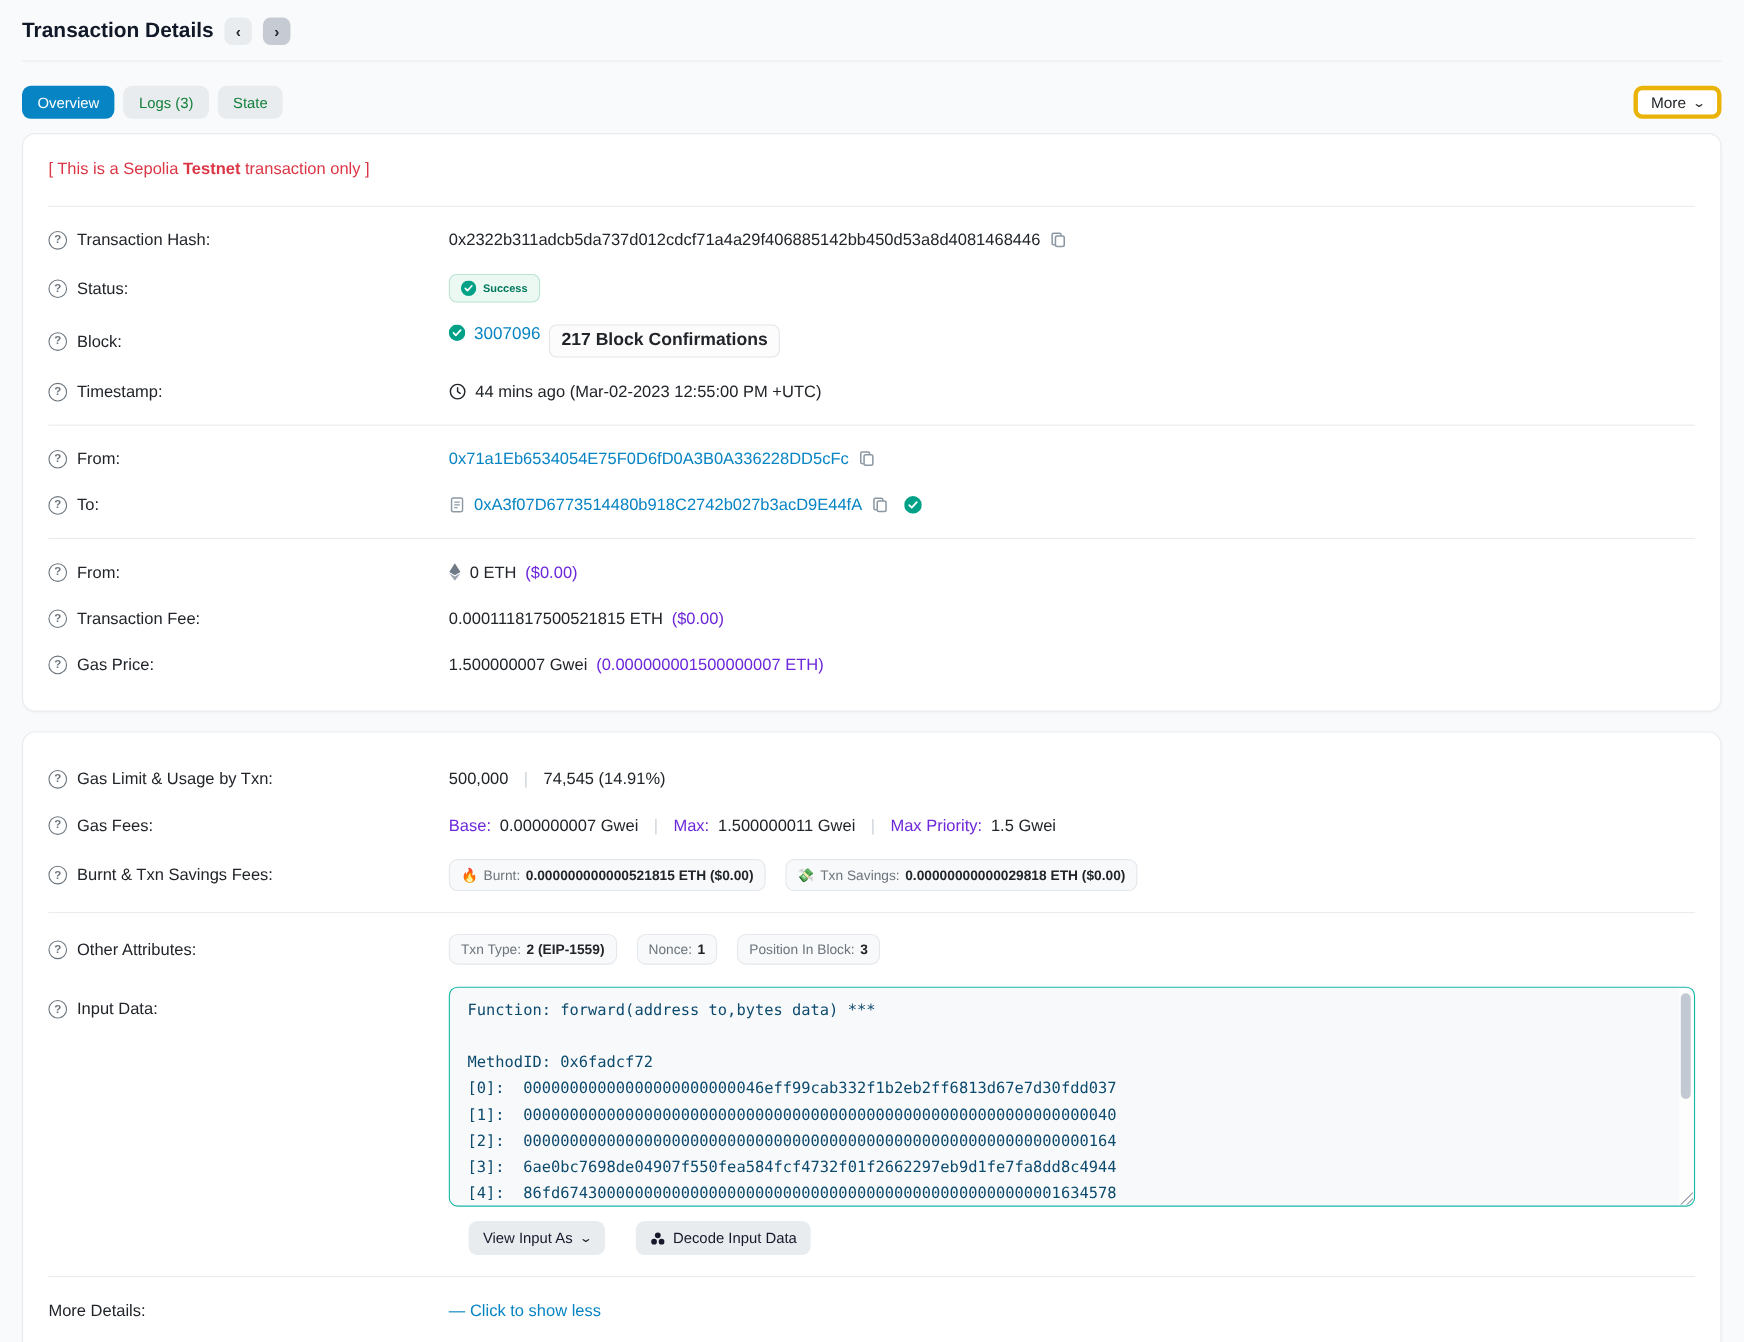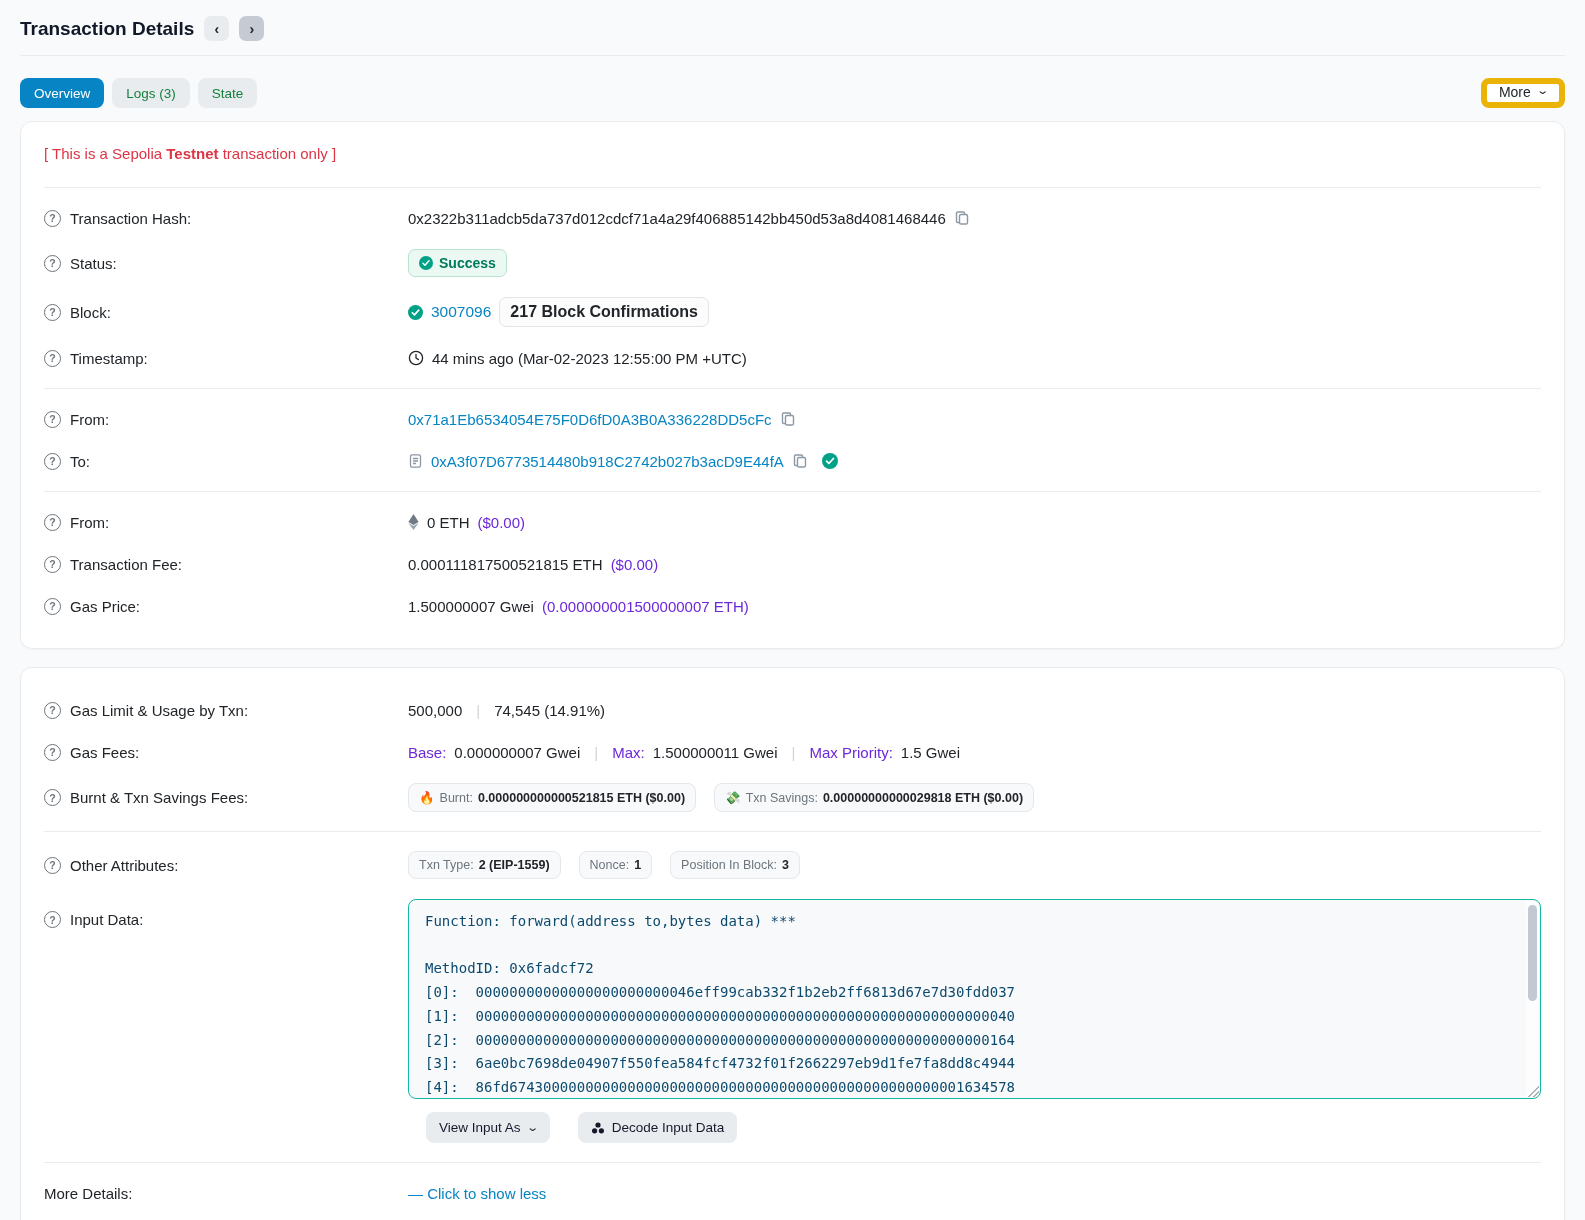--- a/index.html
+++ b/index.html
@@ -28,60 +28,60 @@
   
   .tabs-row { display:flex; align-items:center; margin-top:22px; }
   .tab {
     height:30px; border:none; border-radius:8px; padding:0 14px; margin-right:8px;
     font-family:"Liberation Sans", sans-serif; font-size:13.5px; font-weight:500;
     background:#e9ecef; color:#15803d; cursor:pointer; display:flex; align-items:center;
   }
   .tab.active { background:#0784c3; color:#ffffff; }
   .more-btn {
     margin-left:auto; height:30px; border-radius:8px; padding:0 12px;
-    background:#ffffff; border:6px solid #eab308; font-size:14px; color:#212529;
-    display:flex; gap:7px; cursor:pointer;
+    background:#ffffff; border:4px solid #eab308; font-size:14px; color:#212529;
+    display:flex; align-items:center; gap:7px; cursor:pointer;
     font-family:"Liberation Sans", sans-serif;
   }
   .chev-down { font-size:11px; color:#212529; transform:scaleX(1.4); display:inline-block; }
 
   
   .card {
     background:#ffffff; border:1px solid #e9ecef; border-radius:12px;
     box-shadow:0 1px 2px rgba(0,0,0,.03);
     padding:21px 23px; margin-top:13px;
   }
   .card + .card { margin-top:18px; }
   .card hr { border:none; border-top:1px solid #e9ecef; margin:9px 0; }
 
   .notice { color:#dc3545; font-size:15px; padding:2px 0 16px 0; }
   .notice b { font-weight:700; }
 
   .row { display:flex; align-items:center; padding:10px 0; min-height:42px; }
   .row.top-align { align-items:flex-start; }
   .row-label { flex:0 0 364px; display:flex; align-items:center; gap:9px; color:#212529; }
-  .row-value { flex:1; display:flex; align-items:center; gap:8px; flex-wrap:nowrap; }
+  .row-value { flex:1; display:flex; gap:8px; flex-wrap:nowrap; }
 
   .q-icon {
     width:17px; height:17px; border:1.4px solid #6c757d; border-radius:50%;
     color:#6c757d; font-size:10.5px; font-weight:700; line-height:14px;
     display:inline-flex; align-items:center; justify-content:center; flex:none; cursor:pointer;
   }
 
   .muted { color:#6d28d9; }
   .link { color:#0784c3; text-decoration:none; cursor:pointer; }
   .vsep { color:#ced4da; padding:0 6px; }
   .vsep::before { content:"|"; }
 
   .icon-btn { background:none; border:none; cursor:pointer; padding:0; display:flex; align-items:center; }
 
   .status-badge {
     display:inline-flex; align-items:center; gap:6px;
     background:#ecf8f2; border:1px solid #b8e3d2; border-radius:7px;
-    color:#00795c; font-size:14px; font-weight:600; padding:5px 10px;
+    color:#00795c; font-size:10px; font-weight:600; padding:5px 10px;
   }
   .pill-badge {
     display:inline-flex; align-items:center; gap:5px;
     background:#fcfcfd; border:1px solid #e2e5e9; border-radius:7px;
     font-size:16px; font-weight:700; color:#212529; padding:5px 10px;
   }
   .attr-badge {
     display:inline-flex; align-items:center; gap:5px;
     background:#f8f9fa; border:1px solid #e4e7eb; border-radius:8px;
     font-size:12.5px; color:#6c757d; padding:6px 10px; margin-right:10px;

